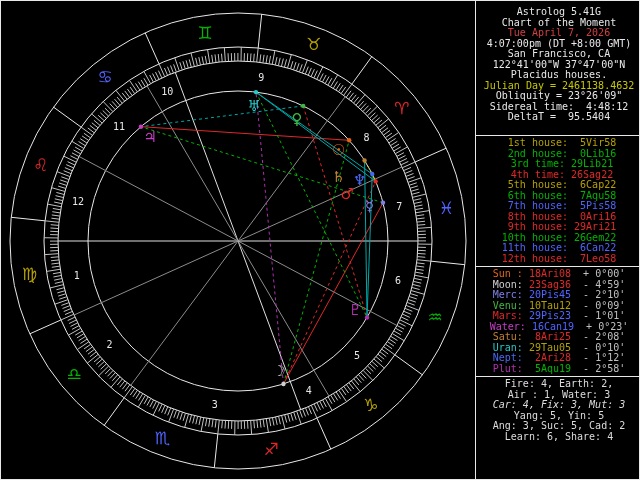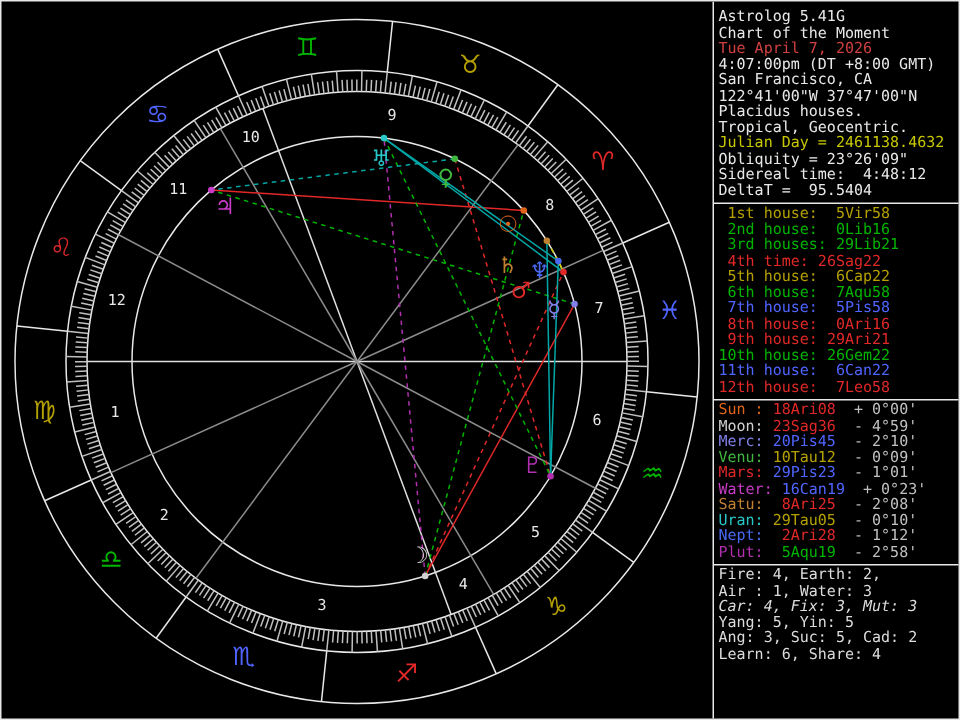--- a/index.html
+++ b/index.html
@@ -3,21 +3,21 @@
 <meta charset="utf-8">
 <style>
   html,body{margin:0;padding:0;background:#000;}
   .screen{position:relative;width:640px;height:480px;background:#000;box-sizing:border-box;
           border:1px solid #e8e8e8;overflow:hidden;
           font-family:"DejaVu Sans Mono",monospace;}
   #wheel{position:absolute;left:0;top:0;}
   .vsep{position:absolute;left:474px;top:0;width:1px;height:480px;background:#e8e8e8;}
   #sidebar{position:absolute;left:475px;top:0;width:164px;height:480px;}
   .hsep{position:absolute;left:0;width:164px;height:1px;background:#e8e8e8;}
-  .sb-sec{position:absolute;left:3px;width:160px;}
+  .sb-sec{position:absolute;left:3px;width:160px;text-align:center;}
   .sb-line{white-space:pre;font-size:10px;line-height:10.5px;height:10.5px;
            font-family:"DejaVu Sans Mono",monospace;color:#e8e8e8;}
   #sb-info{top:6px;}
   #sb-houses{top:137px;}
   #sb-planets{top:268px;}
   #sb-summary{top:378px;}
 </style>
 </head>
 <body>
 
@@ -474,31 +474,30 @@
   <div class="vsep"></div>
   <div id="sidebar">
     <div id="sb-info" class="sb-sec">
         <div class="sb-line" style="color: rgb(232, 232, 232);">Astrolog 5.41G</div>
         <div class="sb-line" style="color: rgb(232, 232, 232);">Chart of the Moment</div>
         <div class="sb-line" style="color: rgb(208, 64, 64);">Tue April 7, 2026</div>
         <div class="sb-line" style="color: rgb(232, 232, 232);">4:07:00pm (DT +8:00 GMT)</div>
         <div class="sb-line" style="color: rgb(232, 232, 232);">San Francisco, CA</div>
         <div class="sb-line" style="color: rgb(232, 232, 232);">122°41'00"W 37°47'00"N</div>
         <div class="sb-line" style="color: rgb(232, 232, 232);">Placidus houses.</div>
-        <div class="sb-line" style="color: rgb(232, 232, 232);">Tropical, Geocentric.</div>
         <div class="sb-line" style="color: rgb(200, 200, 0);">Julian Day = 2461138.4632</div>
         <div class="sb-line" style="color: rgb(232, 232, 232);">Obliquity = 23°26'09"</div>
         <div class="sb-line" style="color: rgb(232, 232, 232);">Sidereal time:  4:48:12</div>
         <div class="sb-line" style="color: rgb(232, 232, 232);">DeltaT =  95.5404</div>
       </div>
     <div class="hsep" style="top:134px"></div>
     <div id="sb-houses" class="sb-sec">
         <div class="sb-line"><span style="color: rgb(180, 160, 0);"> 1st house: </span><span style="color: rgb(180, 160, 0);"> 5Vir58</span></div>
         <div class="sb-line"><span style="color: rgb(0, 180, 0);"> 2nd house: </span><span style="color: rgb(0, 180, 0);"> 0Lib16</span></div>
-        <div class="sb-line"><span style="color: rgb(0, 180, 0);"> 3rd houses: </span><span style="color: rgb(0, 180, 0);">29Lib21</span></div>
+        <div class="sb-line"><span style="color: rgb(0, 180, 0);"> 3rd time: </span><span style="color: rgb(0, 180, 0);">29Lib21</span></div>
         <div class="sb-line"><span style="color: rgb(224, 40, 40);"> 4th time: </span><span style="color: rgb(224, 40, 40);">26Sag22</span></div>
         <div class="sb-line"><span style="color: rgb(180, 160, 0);"> 5th house: </span><span style="color: rgb(180, 160, 0);"> 6Cap22</span></div>
         <div class="sb-line"><span style="color: rgb(0, 180, 0);"> 6th house: </span><span style="color: rgb(0, 180, 0);"> 7Aqu58</span></div>
         <div class="sb-line"><span style="color: rgb(80, 100, 255);"> 7th house: </span><span style="color: rgb(80, 100, 255);"> 5Pis58</span></div>
         <div class="sb-line"><span style="color: rgb(224, 40, 40);"> 8th house: </span><span style="color: rgb(224, 40, 40);"> 0Ari16</span></div>
         <div class="sb-line"><span style="color: rgb(224, 40, 40);"> 9th house: </span><span style="color: rgb(224, 40, 40);">29Ari21</span></div>
         <div class="sb-line"><span style="color: rgb(0, 180, 0);">10th house: </span><span style="color: rgb(0, 180, 0);">26Gem22</span></div>
         <div class="sb-line"><span style="color: rgb(80, 100, 255);">11th house: </span><span style="color: rgb(80, 100, 255);"> 6Can22</span></div>
         <div class="sb-line"><span style="color: rgb(224, 40, 40);">12th house: </span><span style="color: rgb(224, 40, 40);"> 7Leo58</span></div>
       </div>

